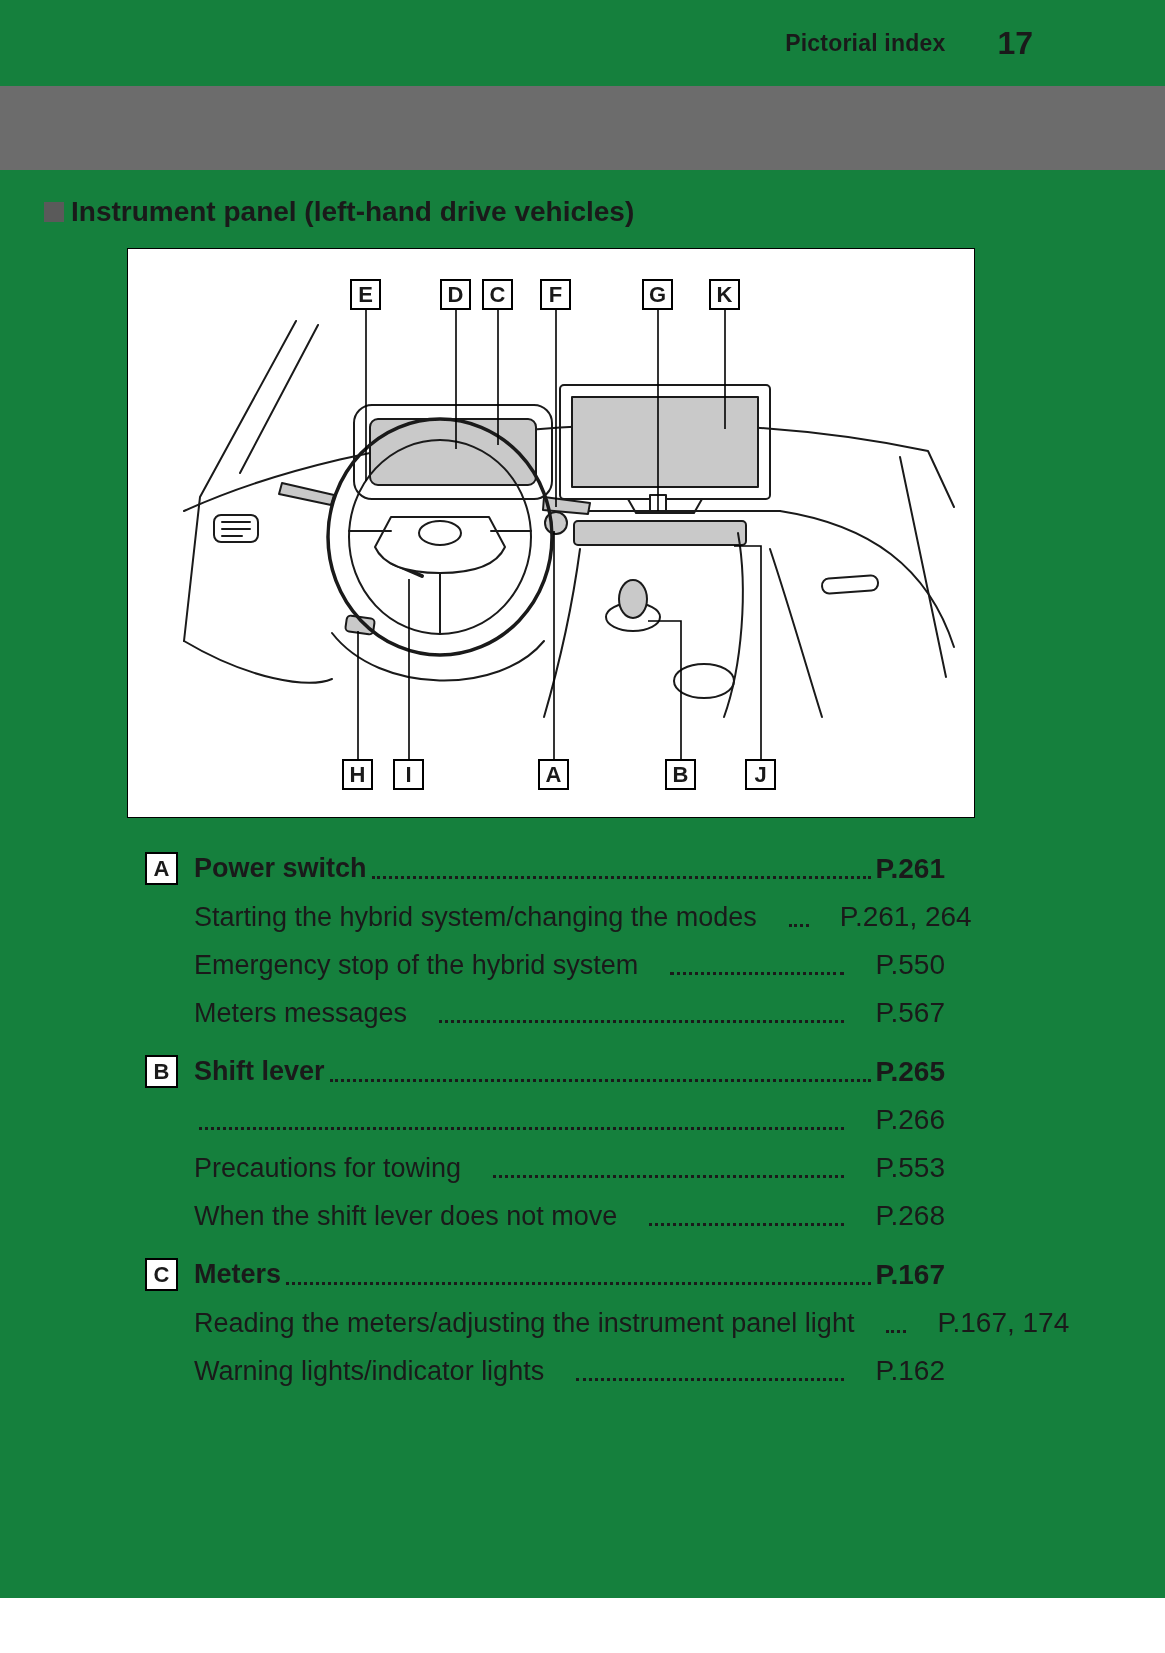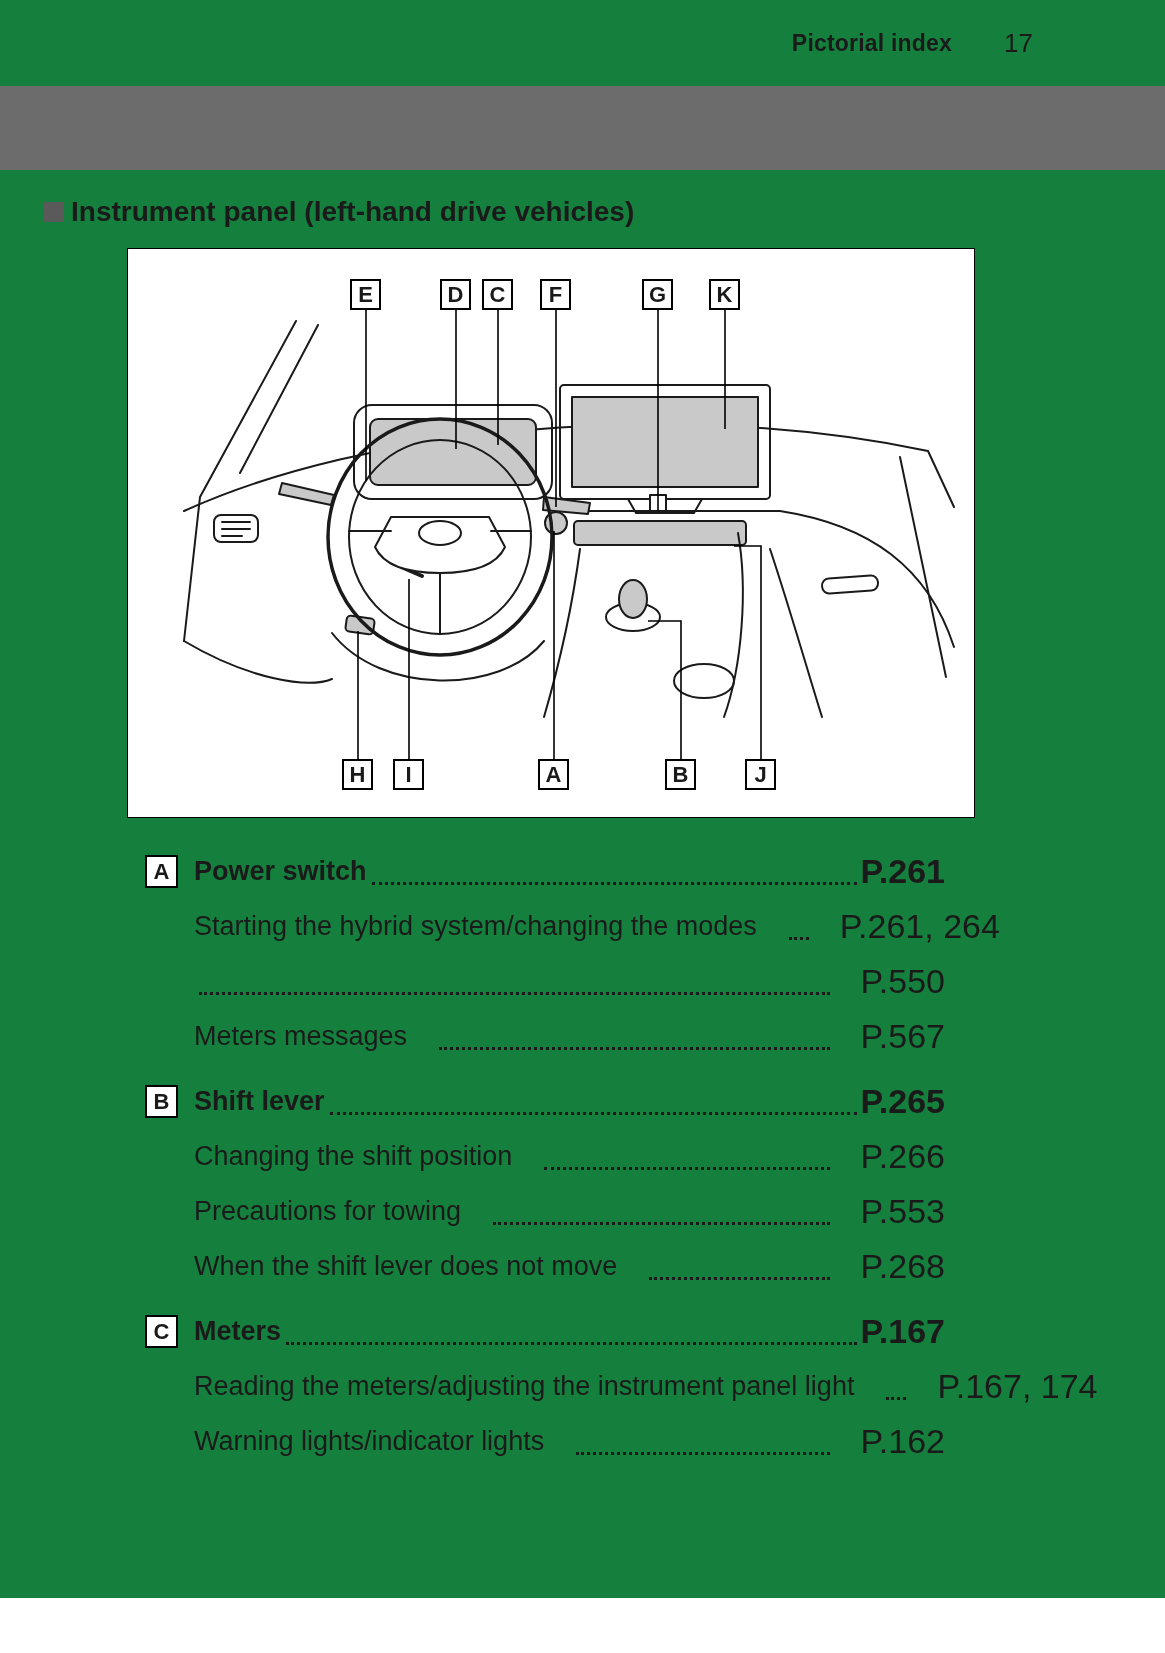--- a/index.html
+++ b/index.html
@@ -2,41 +2,41 @@
 <html><head>
 <meta charset="utf-8">
 <style>
   html,body{margin:0;padding:0;background:#ffffff;}
   body{font-family:"Liberation Sans", sans-serif;color:#1a1a1a;}
   .page{position:relative;width:1165px;height:1598px;background:#15803d;overflow:hidden;}
 
   
   .page-header{height:86px;display:flex;align-items:center;justify-content:flex-end;padding-right:132px;box-sizing:border-box;}
   .header-title{font-weight:bold;font-size:23px;letter-spacing:.2px;margin-right:52px;}
-  .header-page-num{font-weight:normal;font-size:26px;}
+  .header-page-num{font-weight:bold;font-size:32px;}
   .banner{height:84px;background:#6c6c6c;}
 
   
   .section-title{display:flex;align-items:center;margin:26px 0 20px 44px;font-size:28px;font-weight:bold;}
   .sq{width:20px;height:20px;background:#5a5a5a;display:inline-block;margin-right:7px;flex:0 0 auto;}
 
   
   .diagram-box{position:relative;width:846px;height:568px;border:1.6px solid #000;margin-left:127px;background:#fff;}
   .diagram-box svg{position:absolute;left:0;top:0;width:846px;height:568px;}
   .dlabel{position:absolute;width:31px;height:31px;border:2.2px solid #000;background:#fff;display:flex;align-items:center;justify-content:center;font-weight:bold;font-size:22px;line-height:1;box-sizing:border-box;}
 
   
   .index{margin:34px 0 0 145px;width:800px;}
   .main-row{display:flex;align-items:center;margin:26px 0 14px;}
   .letter-box{width:33px;height:33px;border:2.2px solid #000;display:flex;align-items:center;justify-content:center;font-weight:bold;font-size:22px;margin-right:16px;flex:0 0 auto;box-sizing:border-box;background:#fff;}
   .main-title{font-weight:bold;font-size:27px;white-space:nowrap;text-align:center;}
   .sub-row{display:flex;align-items:center;margin:16px 0 16px 49px;font-size:27px;gap:27px;}
   .sub-text{white-space:nowrap;}
   .dots{flex:1 1 auto;border-bottom:3px dotted #1a1a1a;margin:0 4px 0 5px;align-self:flex-end;margin-bottom:6px;min-width:20px;}
-  .page-ref{font-size:34px;white-space:nowrap;flex:0 0 auto;text-align:center;}
+  .page-ref{font-size:28px;white-space:nowrap;flex:0 0 auto;text-align:center;}
   .main-row .page-ref{font-weight:bold;}
 </style>
 </head>
 <body>
 
 <div class="page">
 
   <header class="page-header">
     <span class="header-title">Pictorial index</span>
     <span class="header-page-num">17</span>
@@ -126,39 +126,39 @@
         <span class="main-title">Power switch</span>
         <span class="dots"></span>
         <span class="page-ref">P.261</span>
       </div>
       <div class="sub-row">
         <span class="sub-text">Starting the hybrid system/changing the modes</span>
         <span class="dots"></span>
         <span class="page-ref">P.261, 264</span>
       </div>
       <div class="sub-row">
+        <span class="sub-text">Emergency stop of the hybrid system</span>
         <span class="dots"></span>
         <span class="page-ref">P.550</span>
       </div>
       <div class="sub-row">
         <span class="sub-text">Meters messages</span>
         <span class="dots"></span>
         <span class="page-ref">P.567</span>
       </div>
     </div>
 
     <div class="group">
       <div class="main-row">
         <span class="letter-box">B</span>
         <span class="main-title">Shift lever</span>
         <span class="dots"></span>
         <span class="page-ref">P.265</span>
       </div>
       <div class="sub-row">
-        <span class="sub-text">Changing the shift position</span>
         <span class="dots"></span>
         <span class="page-ref">P.266</span>
       </div>
       <div class="sub-row">
         <span class="sub-text">Precautions for towing</span>
         <span class="dots"></span>
         <span class="page-ref">P.553</span>
       </div>
       <div class="sub-row">
         <span class="sub-text">When the shift lever does not move</span>

